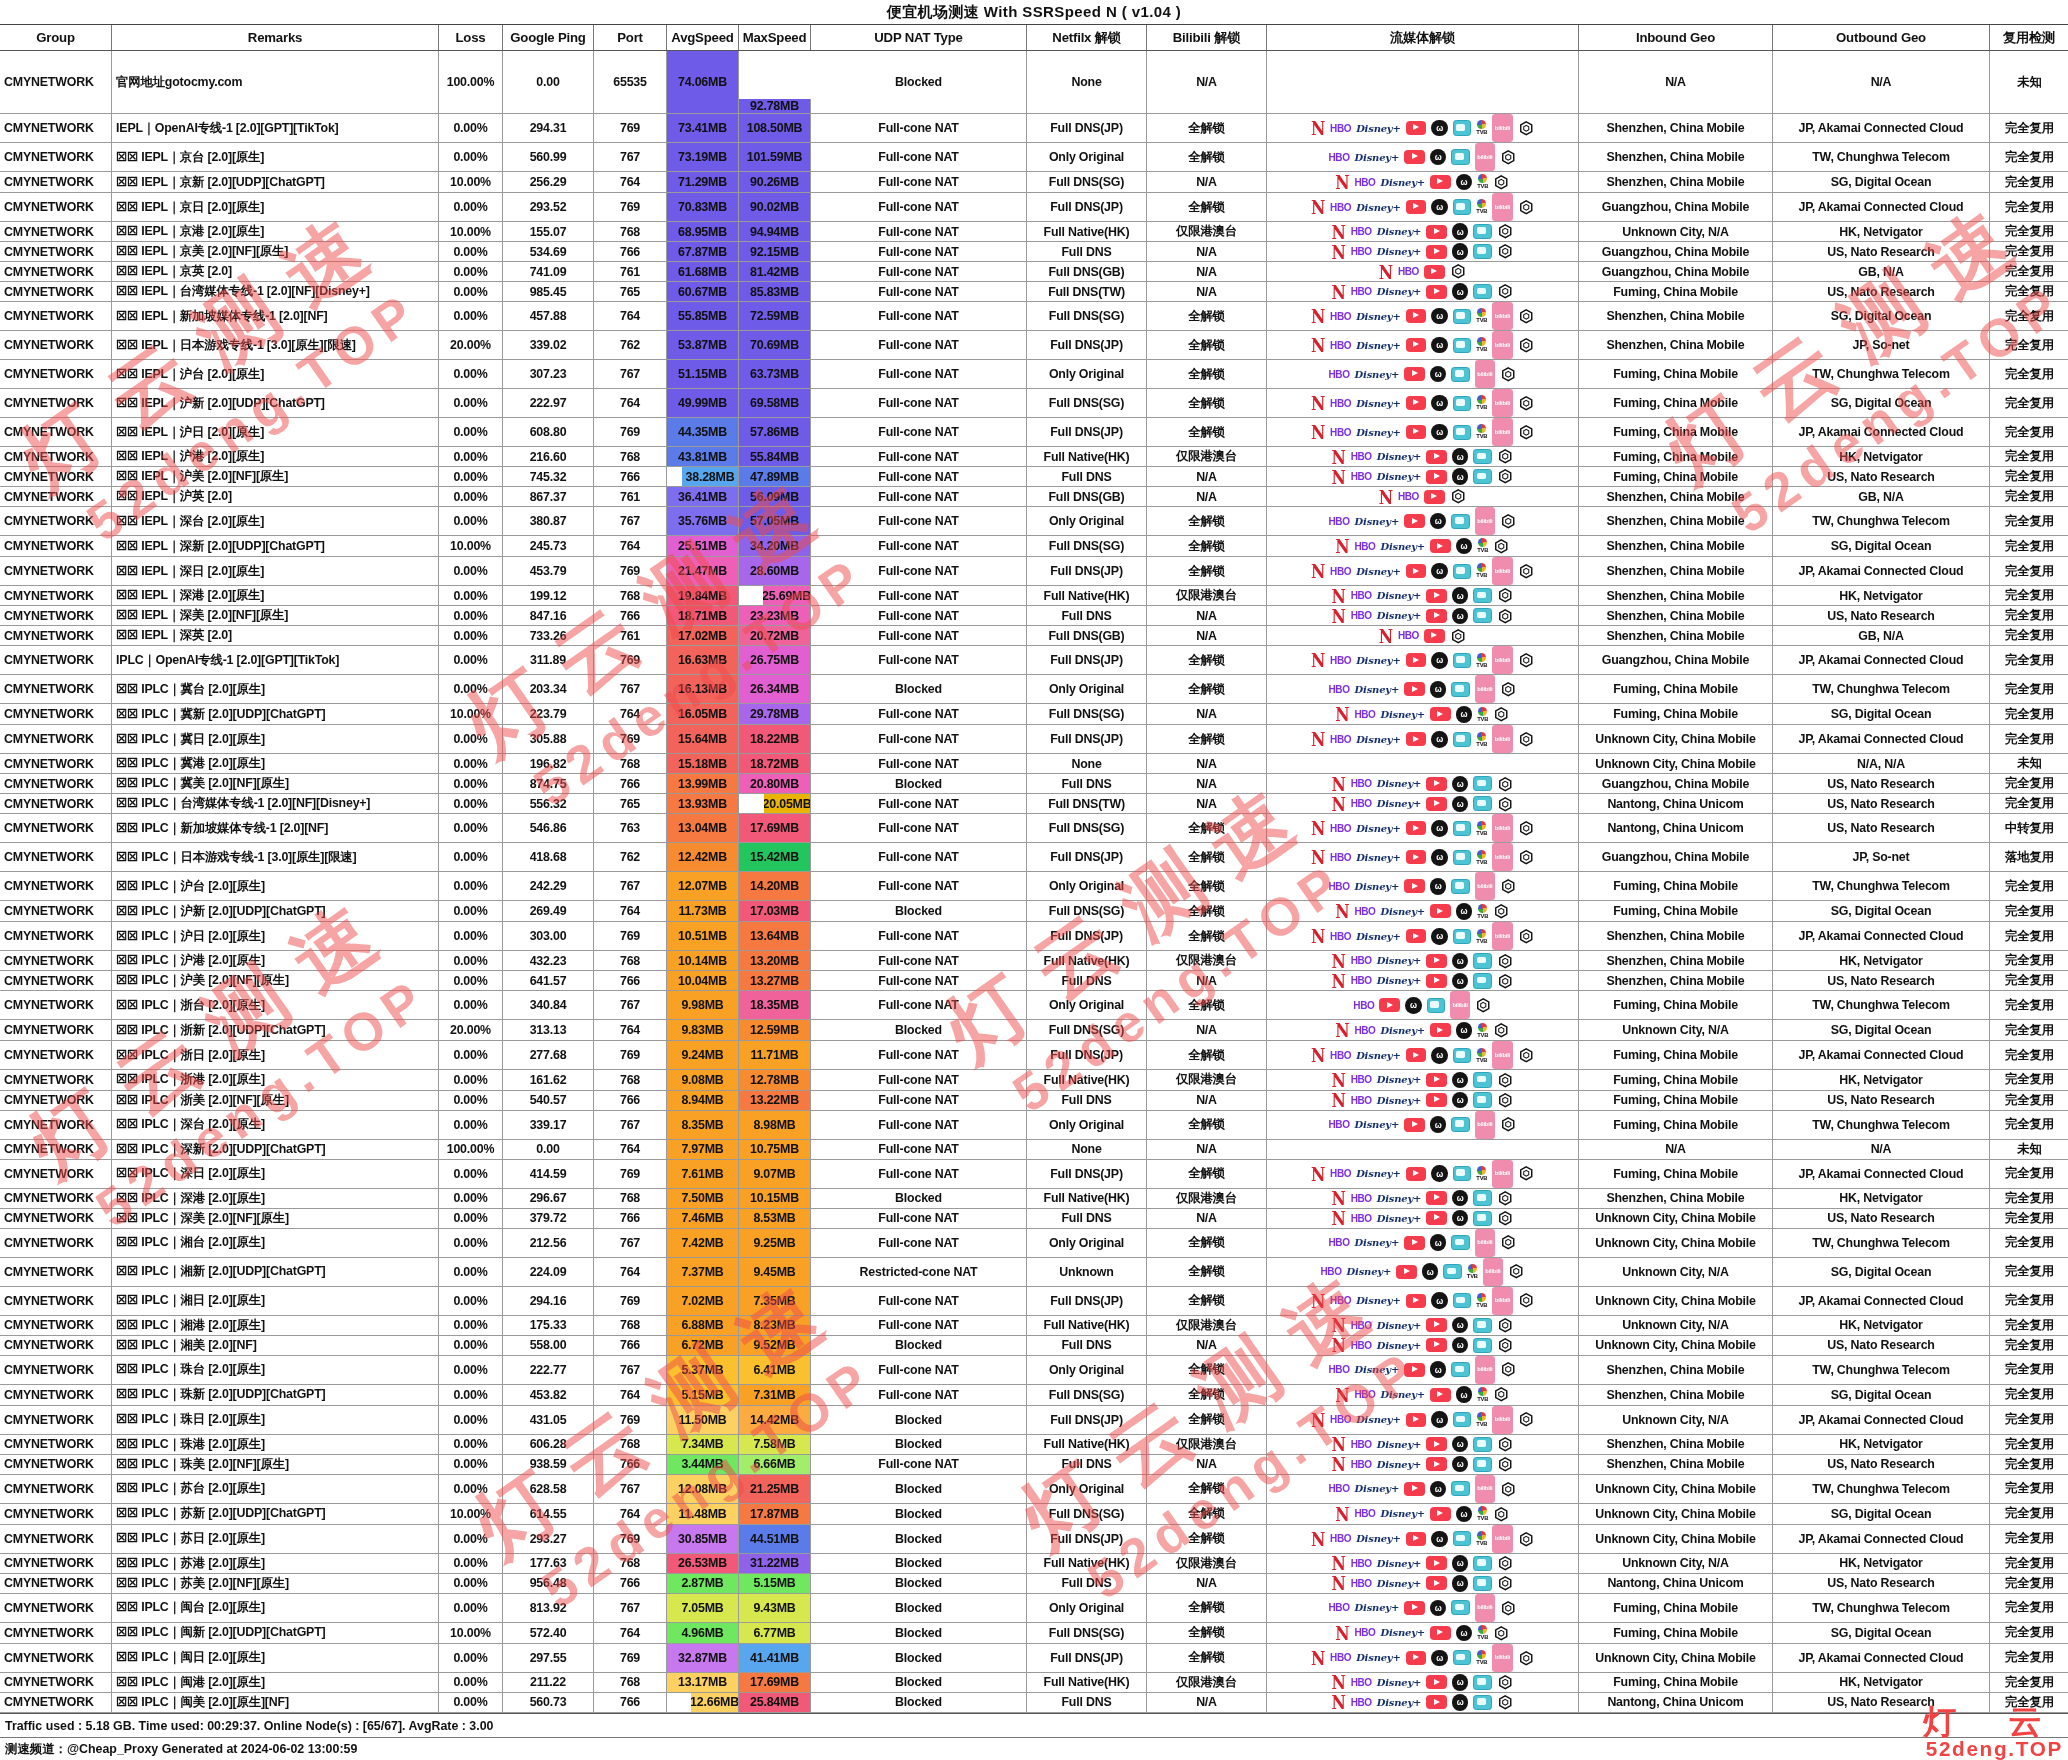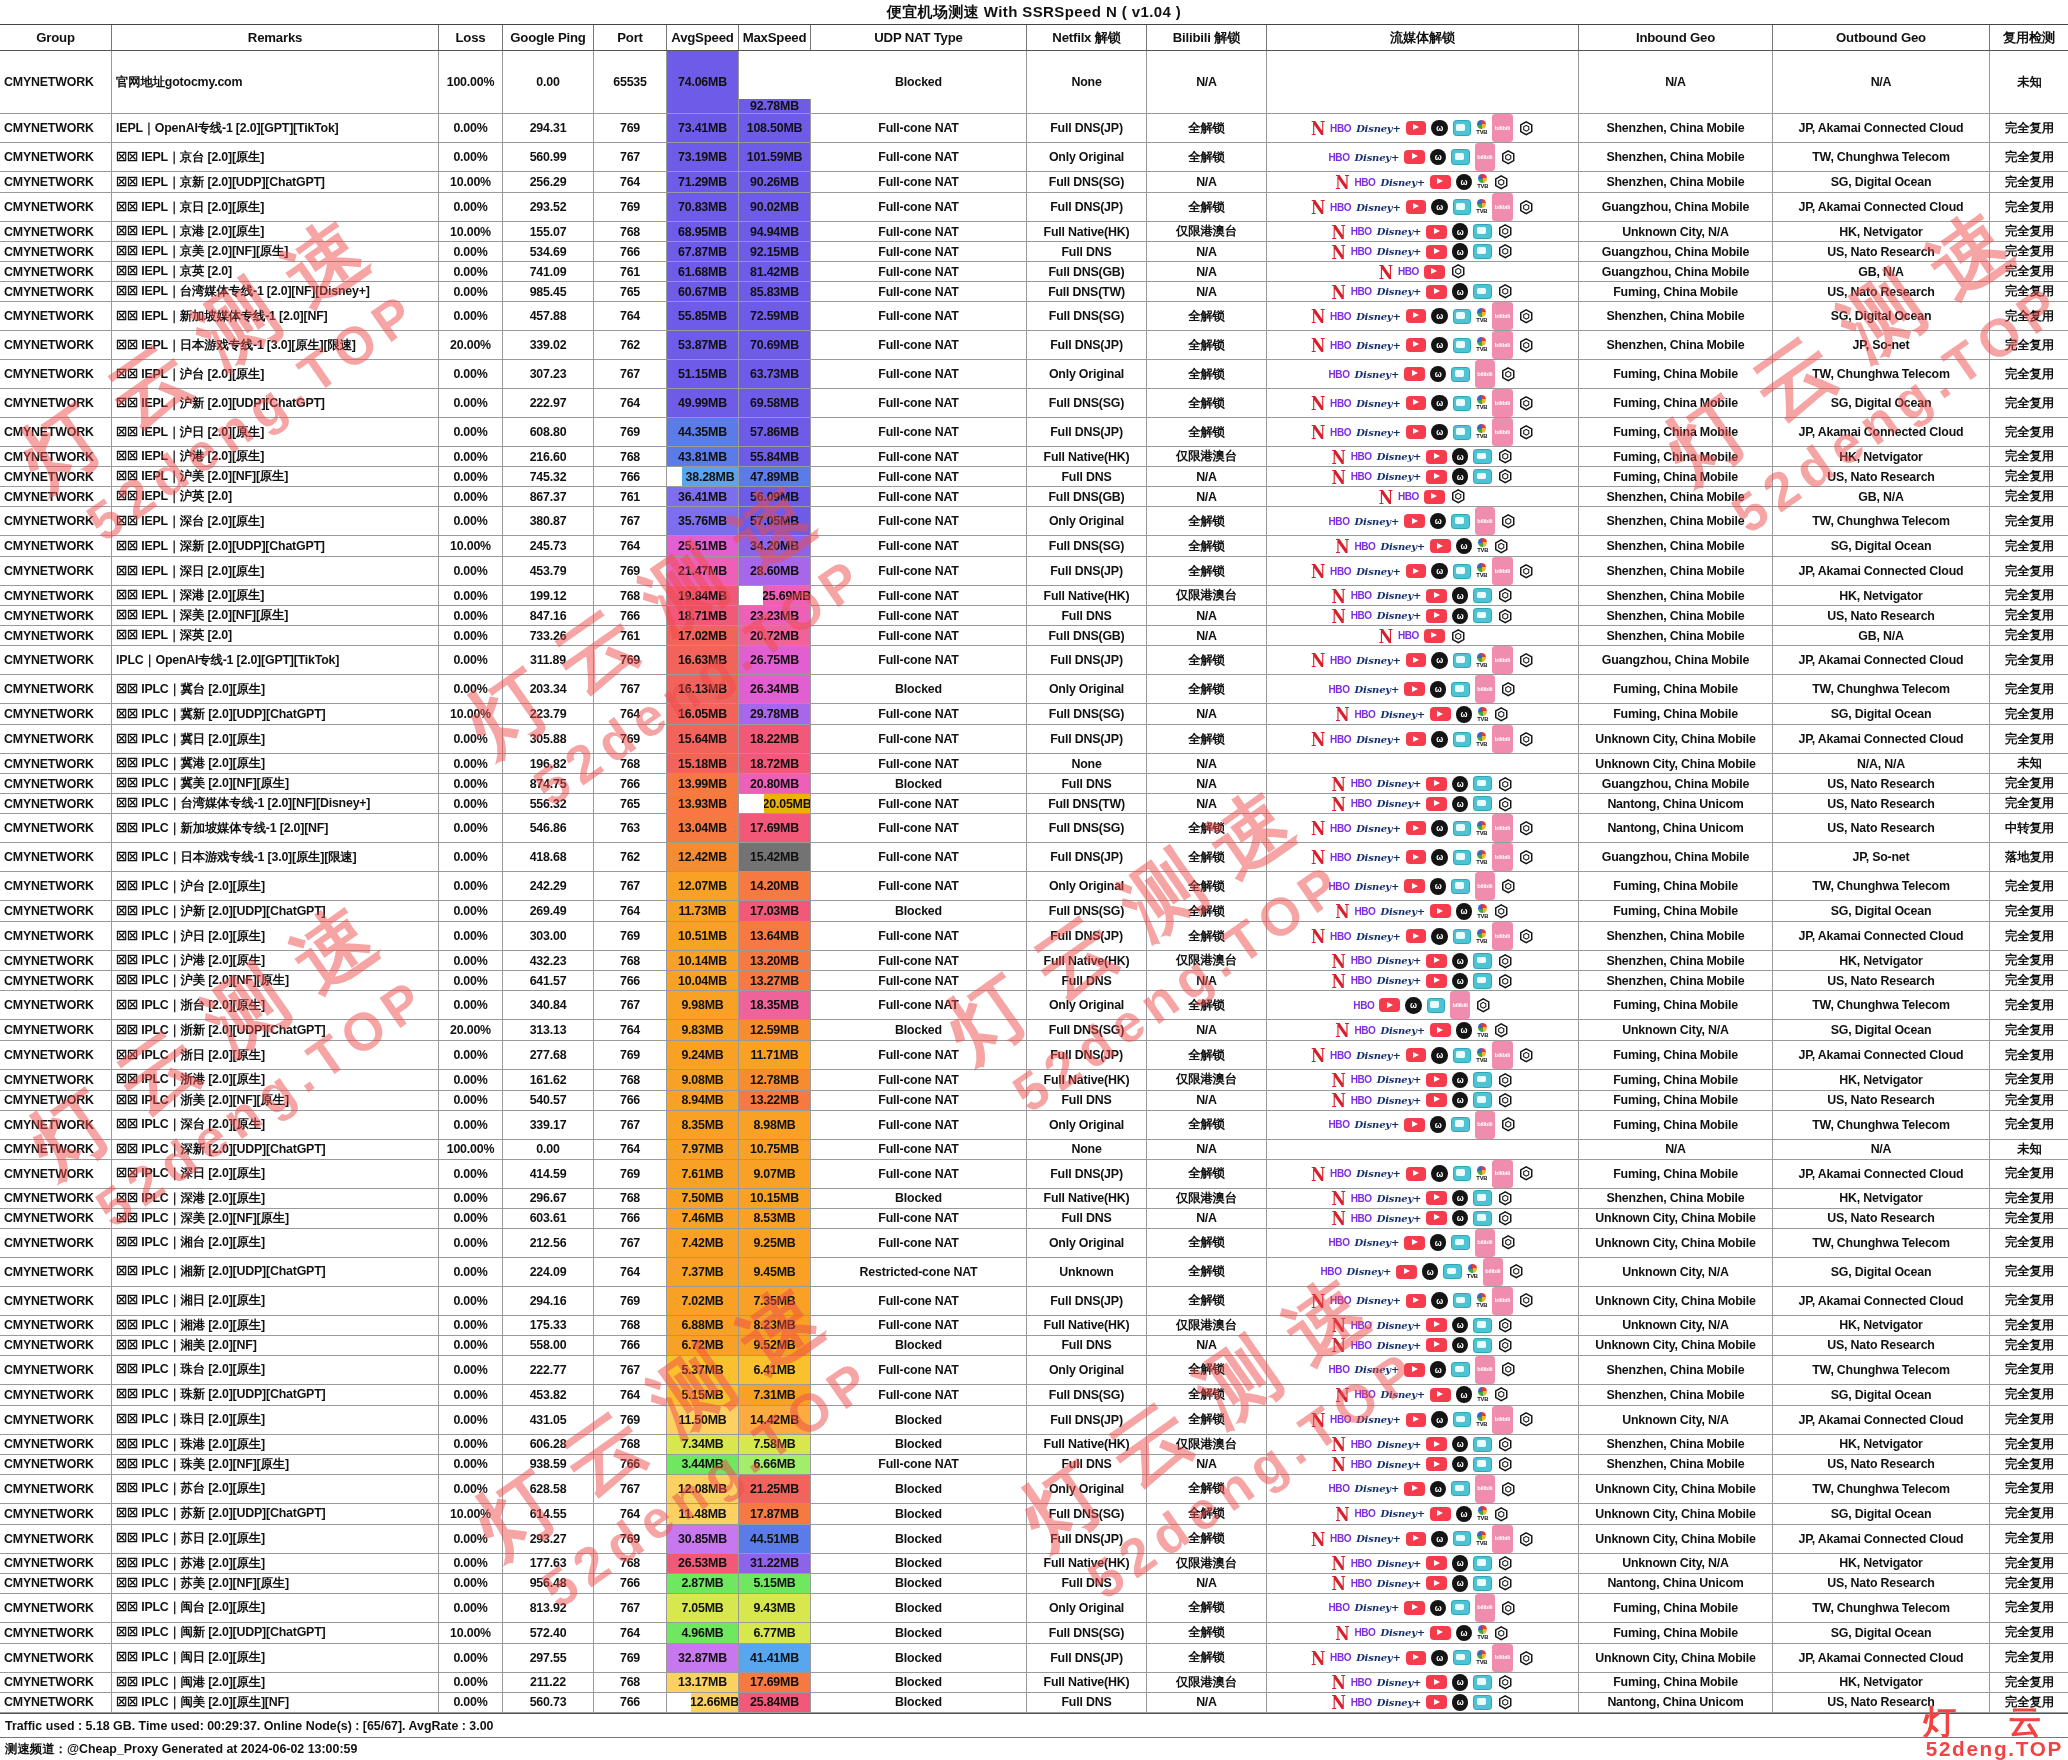--- a/index.html
+++ b/index.html
@@ -997,21 +997,21 @@
     <div class="cell">US, Nato Research</div>
     <div class="cell">中转复用</div>
   </div>
       <div class="grid row">
     <div class="cell left">CMYNETWORK</div>
     <div class="cell left">☒☒ IPLC｜日本游戏专线-1 [3.0][原生][限速]</div>
     <div class="cell">0.00%</div>
     <div class="cell">418.68</div>
     <div class="cell">762</div>
     <div class="cell speed" style="background: rgb(247, 139, 48);">12.42MB</div>
-    <div class="cell speed" style="background: #737373;">15.42MB</div>
+    <div class="cell speed" style="background: #22c55e;">15.42MB</div>
     <div class="cell">Full-cone NAT</div>
     <div class="cell">Full DNS(JP)</div>
     <div class="cell">全解锁</div>
     <div class="cell">
           <span class="ic ic-netflix">N</span>
           <span class="ic ic-hbo">HBO</span>
           <span class="ic ic-disneyplus">Disney+</span>
           <span class="ic ic-youtube"></span>
           <span class="ic ic-bahamut">ω</span>
           <span class="ic ic-animetv"></span>
@@ -1441,21 +1441,21 @@
           </span>
         </div>
     <div class="cell">Shenzhen, China Mobile</div>
     <div class="cell">HK, Netvigator</div>
     <div class="cell">完全复用</div>
   </div>
       <div class="grid row">
     <div class="cell left">CMYNETWORK</div>
     <div class="cell left">☒☒ IPLC｜深美 [2.0][NF][原生]</div>
     <div class="cell">0.00%</div>
-    <div class="cell">603.61</div>
+    <div class="cell">379.72</div>
     <div class="cell">766</div>
     <div class="cell speed" style="background: rgb(249, 161, 37);">7.46MB</div>
     <div class="cell speed" style="background: rgb(249, 161, 37);">8.53MB</div>
     <div class="cell">Full-cone NAT</div>
     <div class="cell">Full DNS</div>
     <div class="cell">N/A</div>
     <div class="cell">
           <span class="ic ic-netflix">N</span>
           <span class="ic ic-hbo">HBO</span>
           <span class="ic ic-disneyplus">Disney+</span>

